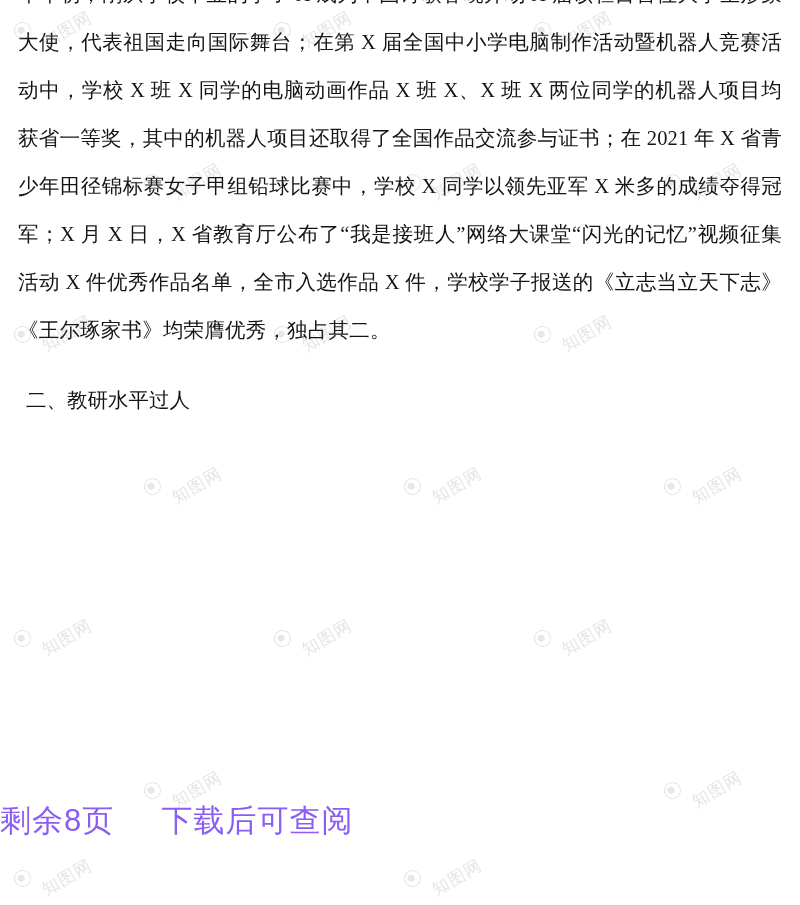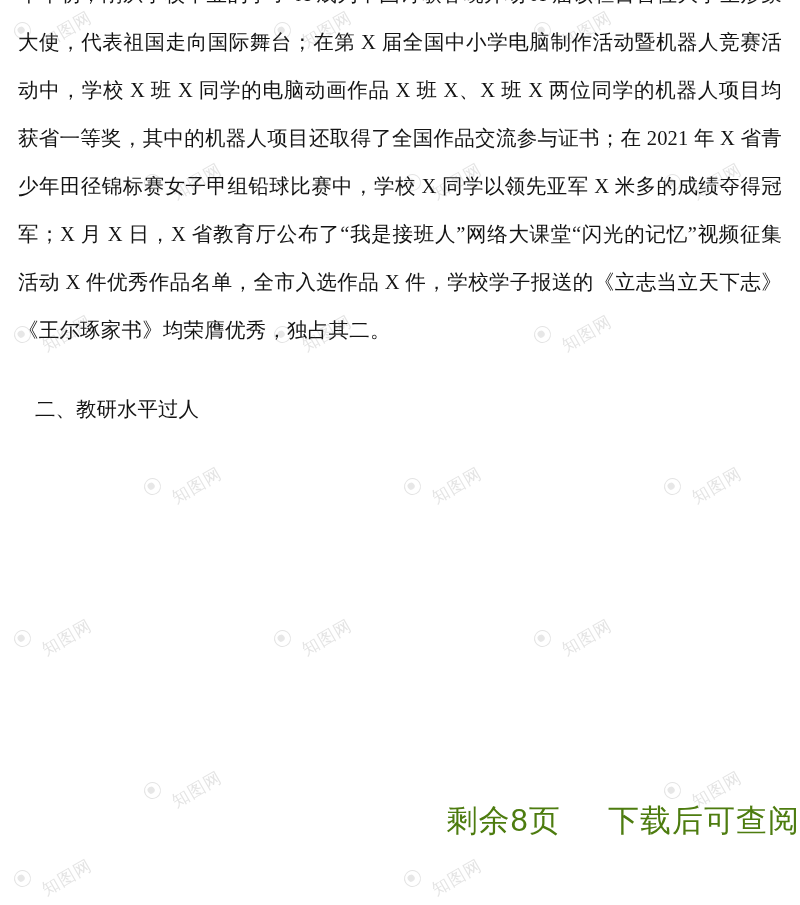--- a/index.html
+++ b/index.html
@@ -38,37 +38,37 @@
   }
 
   
   .para-clip {
     margin-top: -30px;
   }
 
   .heading {
     font-size: 20.5px;
     line-height: 48px;
-    margin: 17px;
+    margin: 8px;
     font-weight: normal;
     color: #141414;
   }
 
   .spacer-sm { height: 14px; }
 
   
   .bottom-notice {
     position: absolute;
     left: 0;
     top: 800px;
     width: 800px;
-    text-align: right;
+    text-align: left;
     font-family: "Liberation Sans", sans-serif;
     font-size: 31px;
-    color: #4d7c0f;
+    color: #8b5cf6;
     letter-spacing: 1px;
   }
   .bottom-notice .gap {
     display: inline-block;
     width: 28px;
   }
 
   
   .wm-layer {
     position: absolute;

